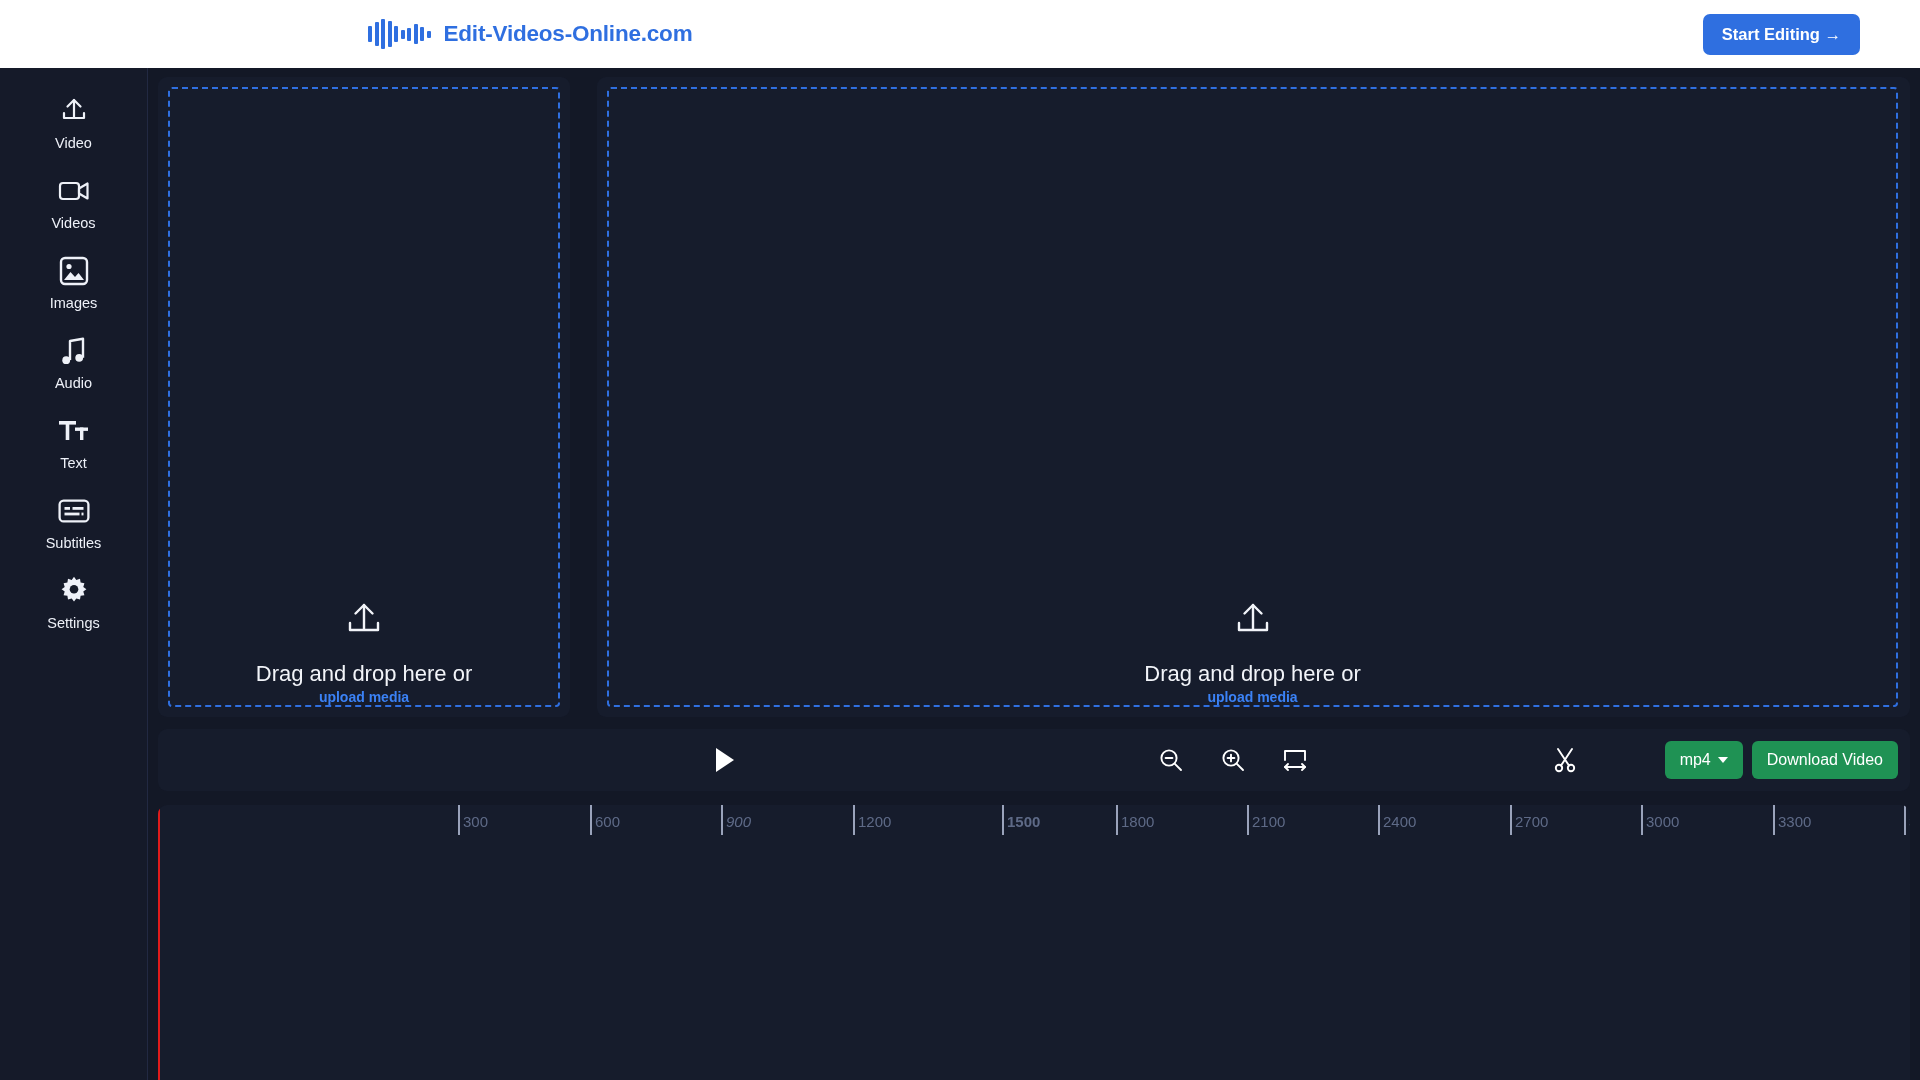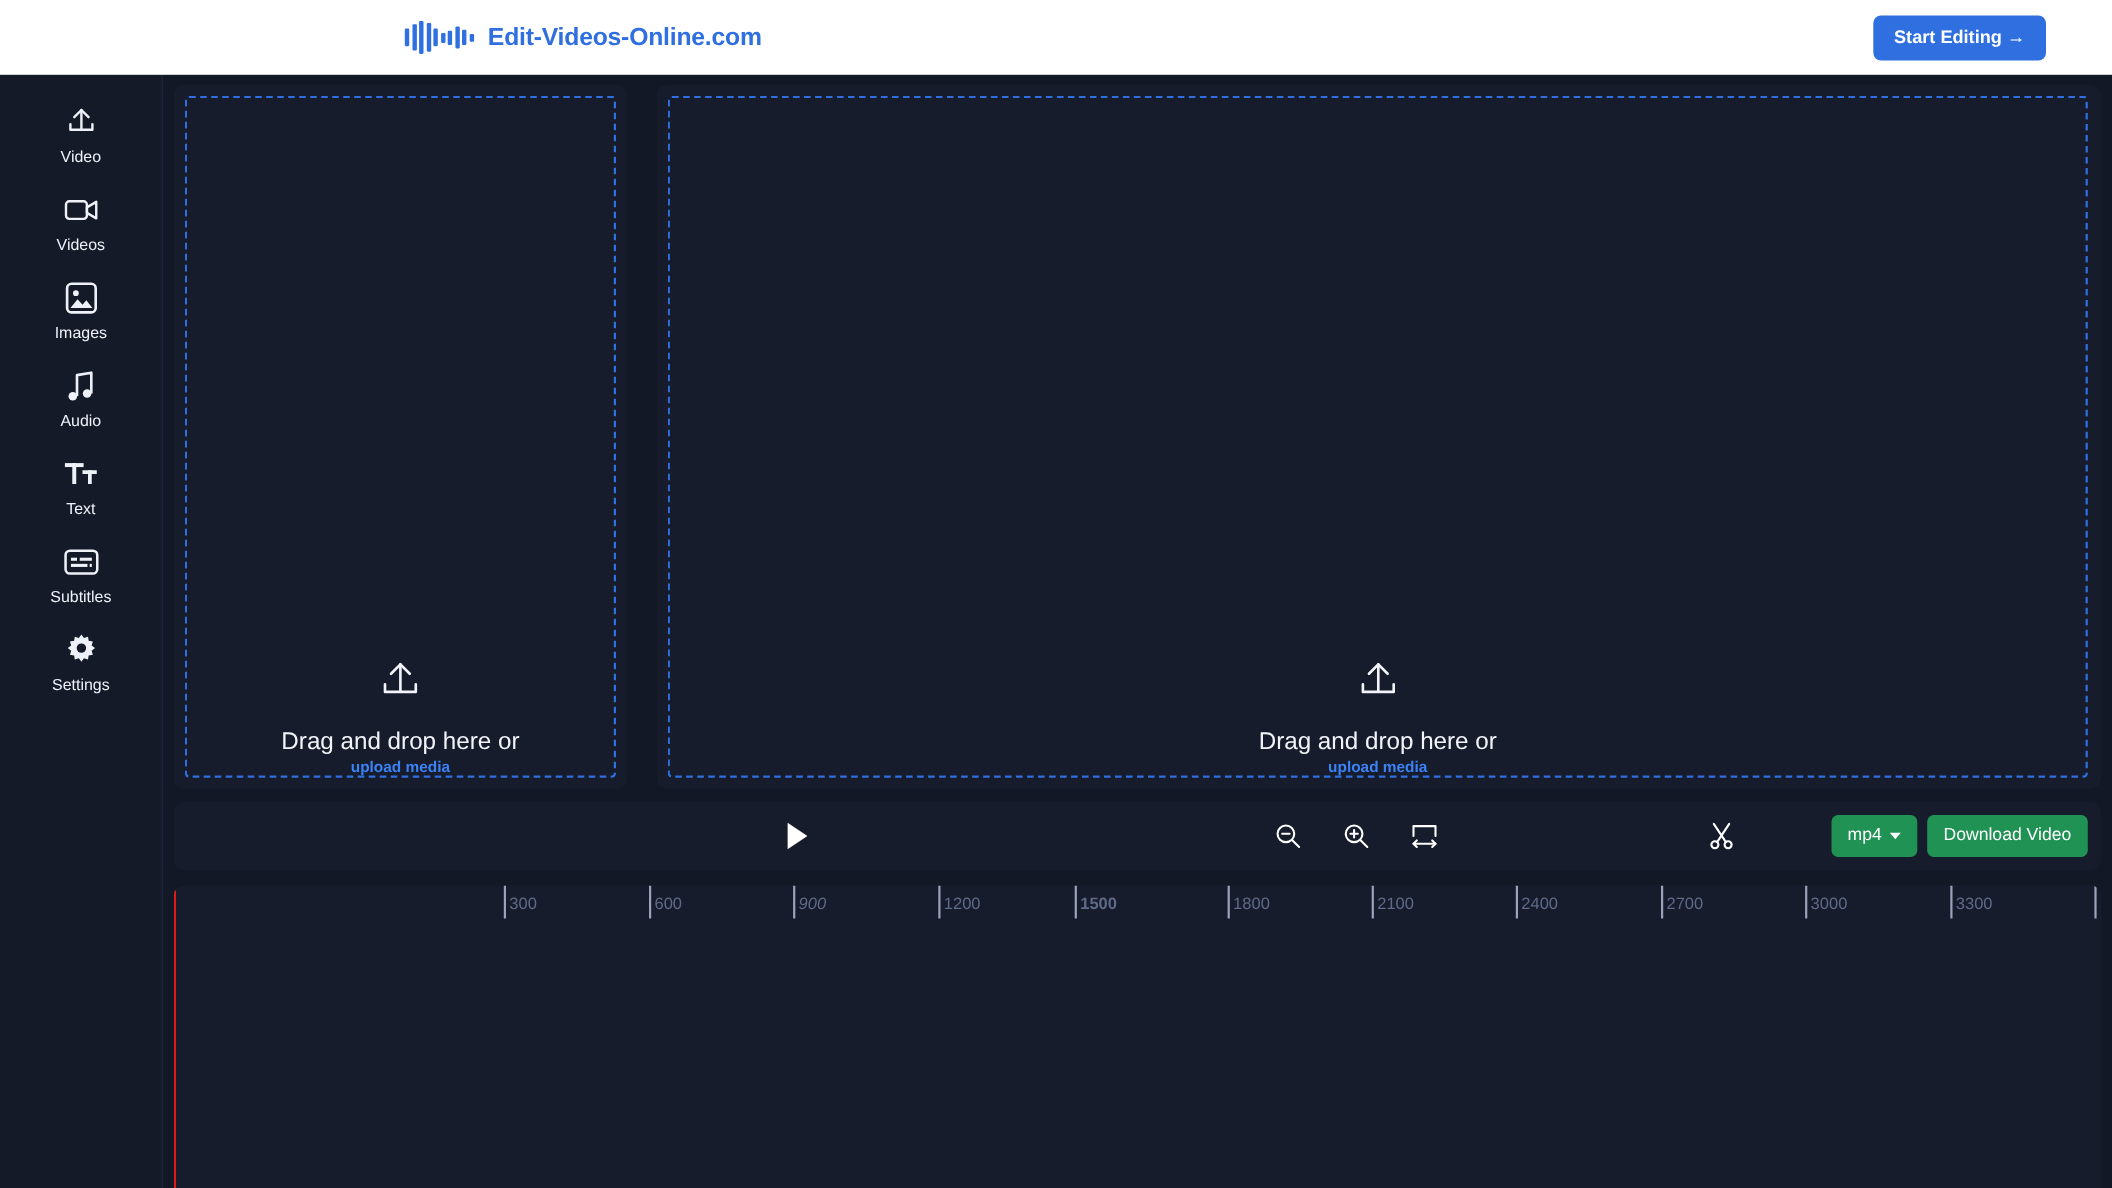--- a/index.html
+++ b/index.html
@@ -369,21 +369,21 @@
             <span>600</span>
           </div>
           <div class="tick" style="left: 563px; font-style: italic;">
             <i></i>
             <span>900</span>
           </div>
           <div class="tick" style="left: 695px;">
             <i></i>
             <span>1200</span>
           </div>
-          <div class="tick" style="left: 819px; font-weight: bold;">
+          <div class="tick" style="left: 844px; font-weight: bold;">
             <i></i>
             <span>1500</span>
           </div>
           <div class="tick" style="left: 958px;">
             <i></i>
             <span>1800</span>
           </div>
           <div class="tick" style="left: 1089px; text-align: center;">
             <i></i>
             <span>2100</span>

